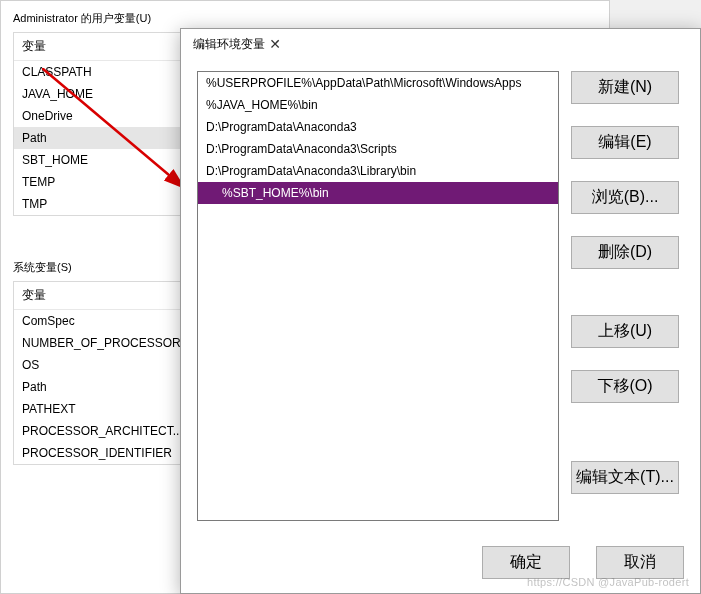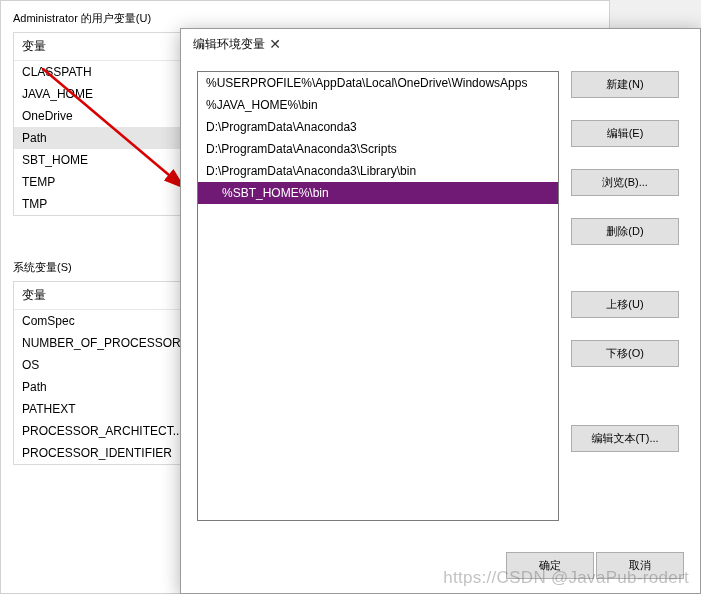--- a/index.html
+++ b/index.html
@@ -13,27 +13,27 @@
 .spacer { height: 28px; }
 .dialog { position: absolute; left: 180px; top: 28px; width: 521px; height: 566px; background: #fff; border: 1px solid #9a9a9a; box-shadow: 0 3px 18px rgba(0,0,0,0.3); }
 .titlebar { height: 30px; display: flex; align-items: center; padding: 0 10px 0 12px; }
 .titlebar-title { font-size: 12px; }
 .close-x { font-size: 14px; color: #333; cursor: pointer; font-family: Arial; width: 20px; text-align: center; }
 .dialog-body { padding: 12px 16px 12px 16px; display: flex; gap: 12px; }
 .list-box { border: 1px solid #7a7a7a; width: 362px; height: 450px; background: #fff; overflow: hidden; }
 .list-item { padding: 4px 8px; font-size: 12px; white-space: nowrap; }
 .list-item.selected { background: #701a75; color: #fff; padding-left: 24px; }
 .btn-col { display: flex; flex-direction: column; gap: 7px; width: 108px; }
-.btn { border: 1px solid #adadad; background: #e1e1e1; padding: 5px 0; font-size: 11px; text-align: center; cursor: pointer; font-family: inherit; }
+.btn { border: 1px solid #adadad; background: #e1e1e1; padding: 5px 0; font-size: 16px; text-align: center; cursor: pointer; font-family: inherit; }
 .gap-sm { height: 8px; }
 .gap-md { height: 32px; }
 .gap-lg { height: 44px; }
-.dialog-footer { position: absolute; right: 16px; bottom: 14px; display: flex; gap: 2px; }
+.dialog-footer { position: absolute; right: 16px; bottom: 14px; display: flex; gap: 26px; }
 .dialog-footer .btn { width: 88px; }
-.watermark { position: absolute; right: 12px; bottom: 6px; color: rgba(120,120,120,0.45); font-size: 17px; pointer-events: none; letter-spacing: 0.3px; }
+.watermark { position: absolute; right: 12px; bottom: 6px; color: rgba(120,120,120,0.45); font-size: 11px; pointer-events: none; letter-spacing: 0.3px; }
 .arrow-svg { position: absolute; left: 42px; top: 68px; pointer-events: none; }
 </style>
 </head>
 <body>
 
 <div class="back-panel">
   <div class="section-label">Administrator 的用户变量(U)</div>
   <div class="var-table">
     <div class="hdr">变量</div>
     <div id="user-vars-body">
@@ -72,21 +72,21 @@
 </svg>
 
 <div class="dialog">
   <div class="titlebar">
     <span class="titlebar-title">编辑环境变量</span>
     <span class="close-x">✕</span>
   </div>
   <div class="dialog-body">
     <div class="list-box">
       <div id="list-body">
-          <div class="list-item">%USERPROFILE%\AppData\Local\OneDrive\WindowsApps</div>
+          <div class="list-item">%USERPROFILE%\AppData\Path\Microsoft\WindowsApps</div>
           <div class="list-item">%JAVA_HOME%\bin</div>
           <div class="list-item">D:\ProgramData\Anaconda3</div>
           <div class="list-item">D:\ProgramData\Anaconda3\Scripts</div>
           <div class="list-item">D:\ProgramData\Anaconda3\Library\bin</div>
           <div class="list-item selected">%SBT_HOME%\bin</div>
         </div>
     </div>
     <div class="btn-col">
       <button class="btn">新建(N)</button>
       <div class="gap-sm"></div>

